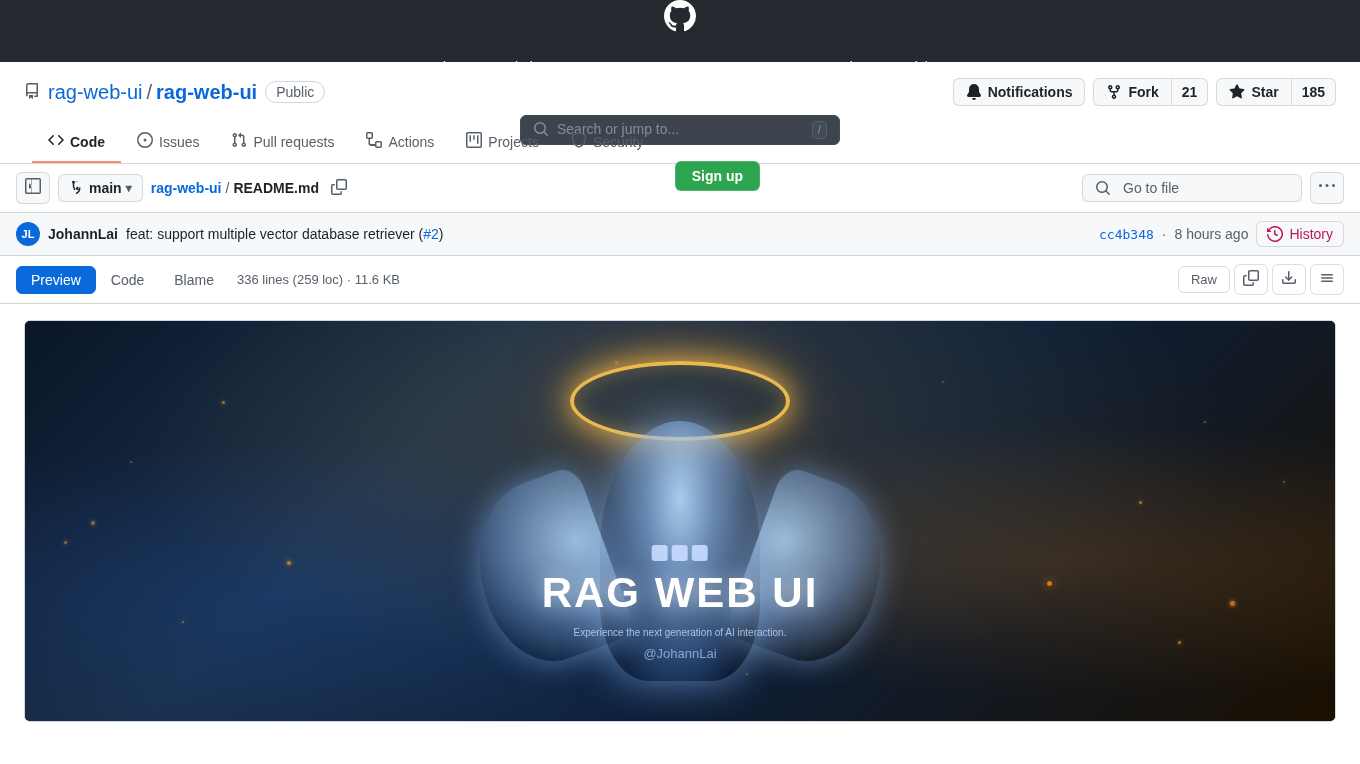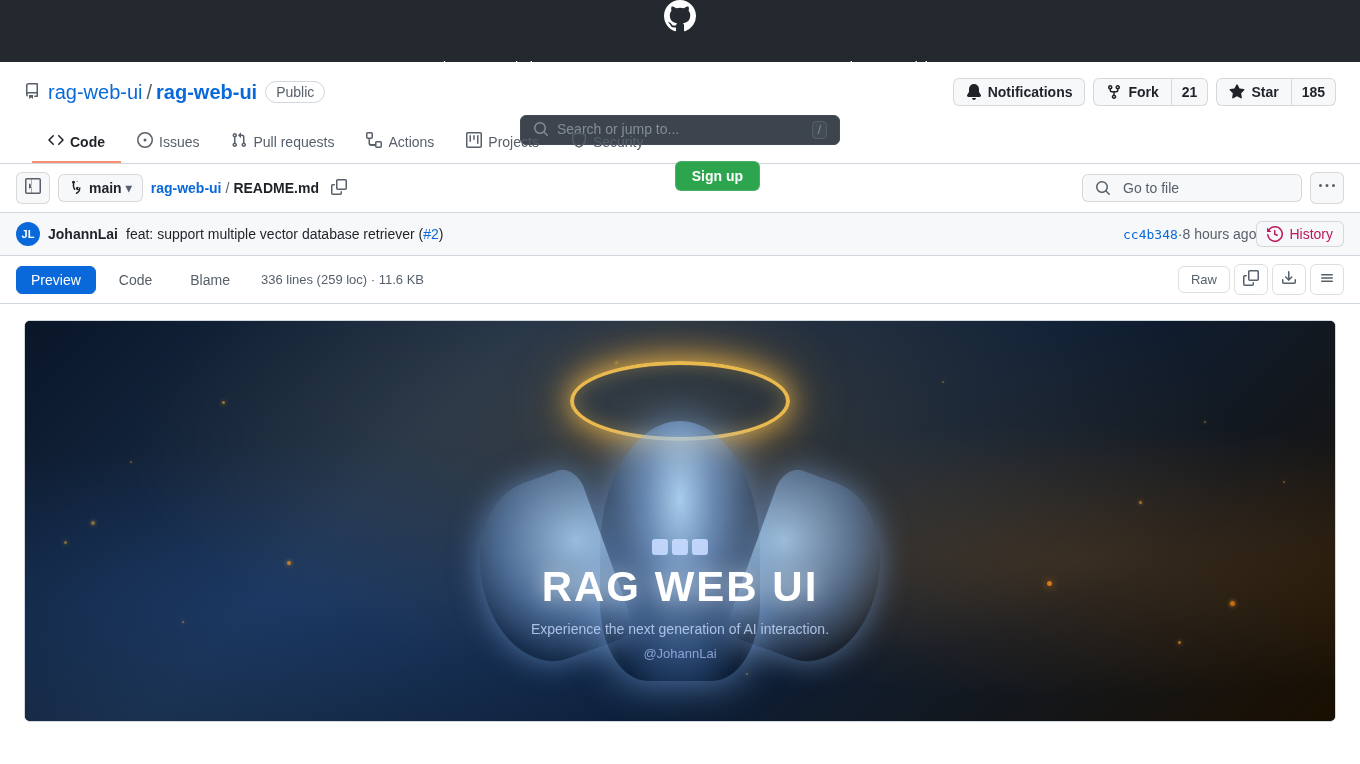--- a/index.html
+++ b/index.html
@@ -256,42 +256,42 @@
       justify-content: center;
       color: white;
       font-size: 11px;
       font-weight: 600;
       flex-shrink: 0;
     }
     .commit-author { color: #1f2328; font-weight: 600; font-size: 14px; }
     .commit-message { color: #1f2328; font-size: 14px; }
     .commit-link { color: #0969da; text-decoration: none; }
     .commit-spacer { flex: 1; }
-    .commit-meta { display: flex; align-items: center; color: #57606a; font-size: 14px; }
+    .commit-meta { display: flex; align-items: center; gap: 8px; color: #57606a; font-size: 14px; }
     .commit-hash { color: #0969da; text-decoration: none; font-family: monospace; font-size: 13px; }
     .history-btn {
       display: flex;
       align-items: center;
       gap: 6px;
       padding: 4px 10px;
       background: #f6f8fa;
       border: 1px solid rgba(31,35,40,0.15);
       border-radius: 6px;
       font-size: 14px;
       color: #be185d;
       cursor: pointer;
       font-weight: 500;
     }
 
     
     .file-content-header {
       display: flex;
       align-items: center;
       padding: 8px 16px;
-      gap: 8px;
+      gap: 0;
       border-bottom: 1px solid #d0d7de;
     }
     .view-tab {
       padding: 5px 14px;
       font-size: 14px;
       font-weight: 500;
       border-radius: 6px;
       cursor: pointer;
       border: 1px solid transparent;
     }
@@ -431,21 +431,21 @@
       border-radius: 3px;
     }
     .banner-title {
       font-size: 42px;
       font-weight: 800;
       color: #ffffff;
       letter-spacing: 2px;
       text-shadow: 0 0 20px rgba(255,255,255,0.5);
     }
     .banner-subtitle {
-      font-size: 14px;
+      font-size: 10px;
       color: rgba(200,220,255,0.8);
       margin-top: 8px;
       line-height: 1.5;
     }
     .banner-author {
       font-size: 13px;
       color: rgba(180,200,255,0.7);
       margin-top: 6px;
     }
 

